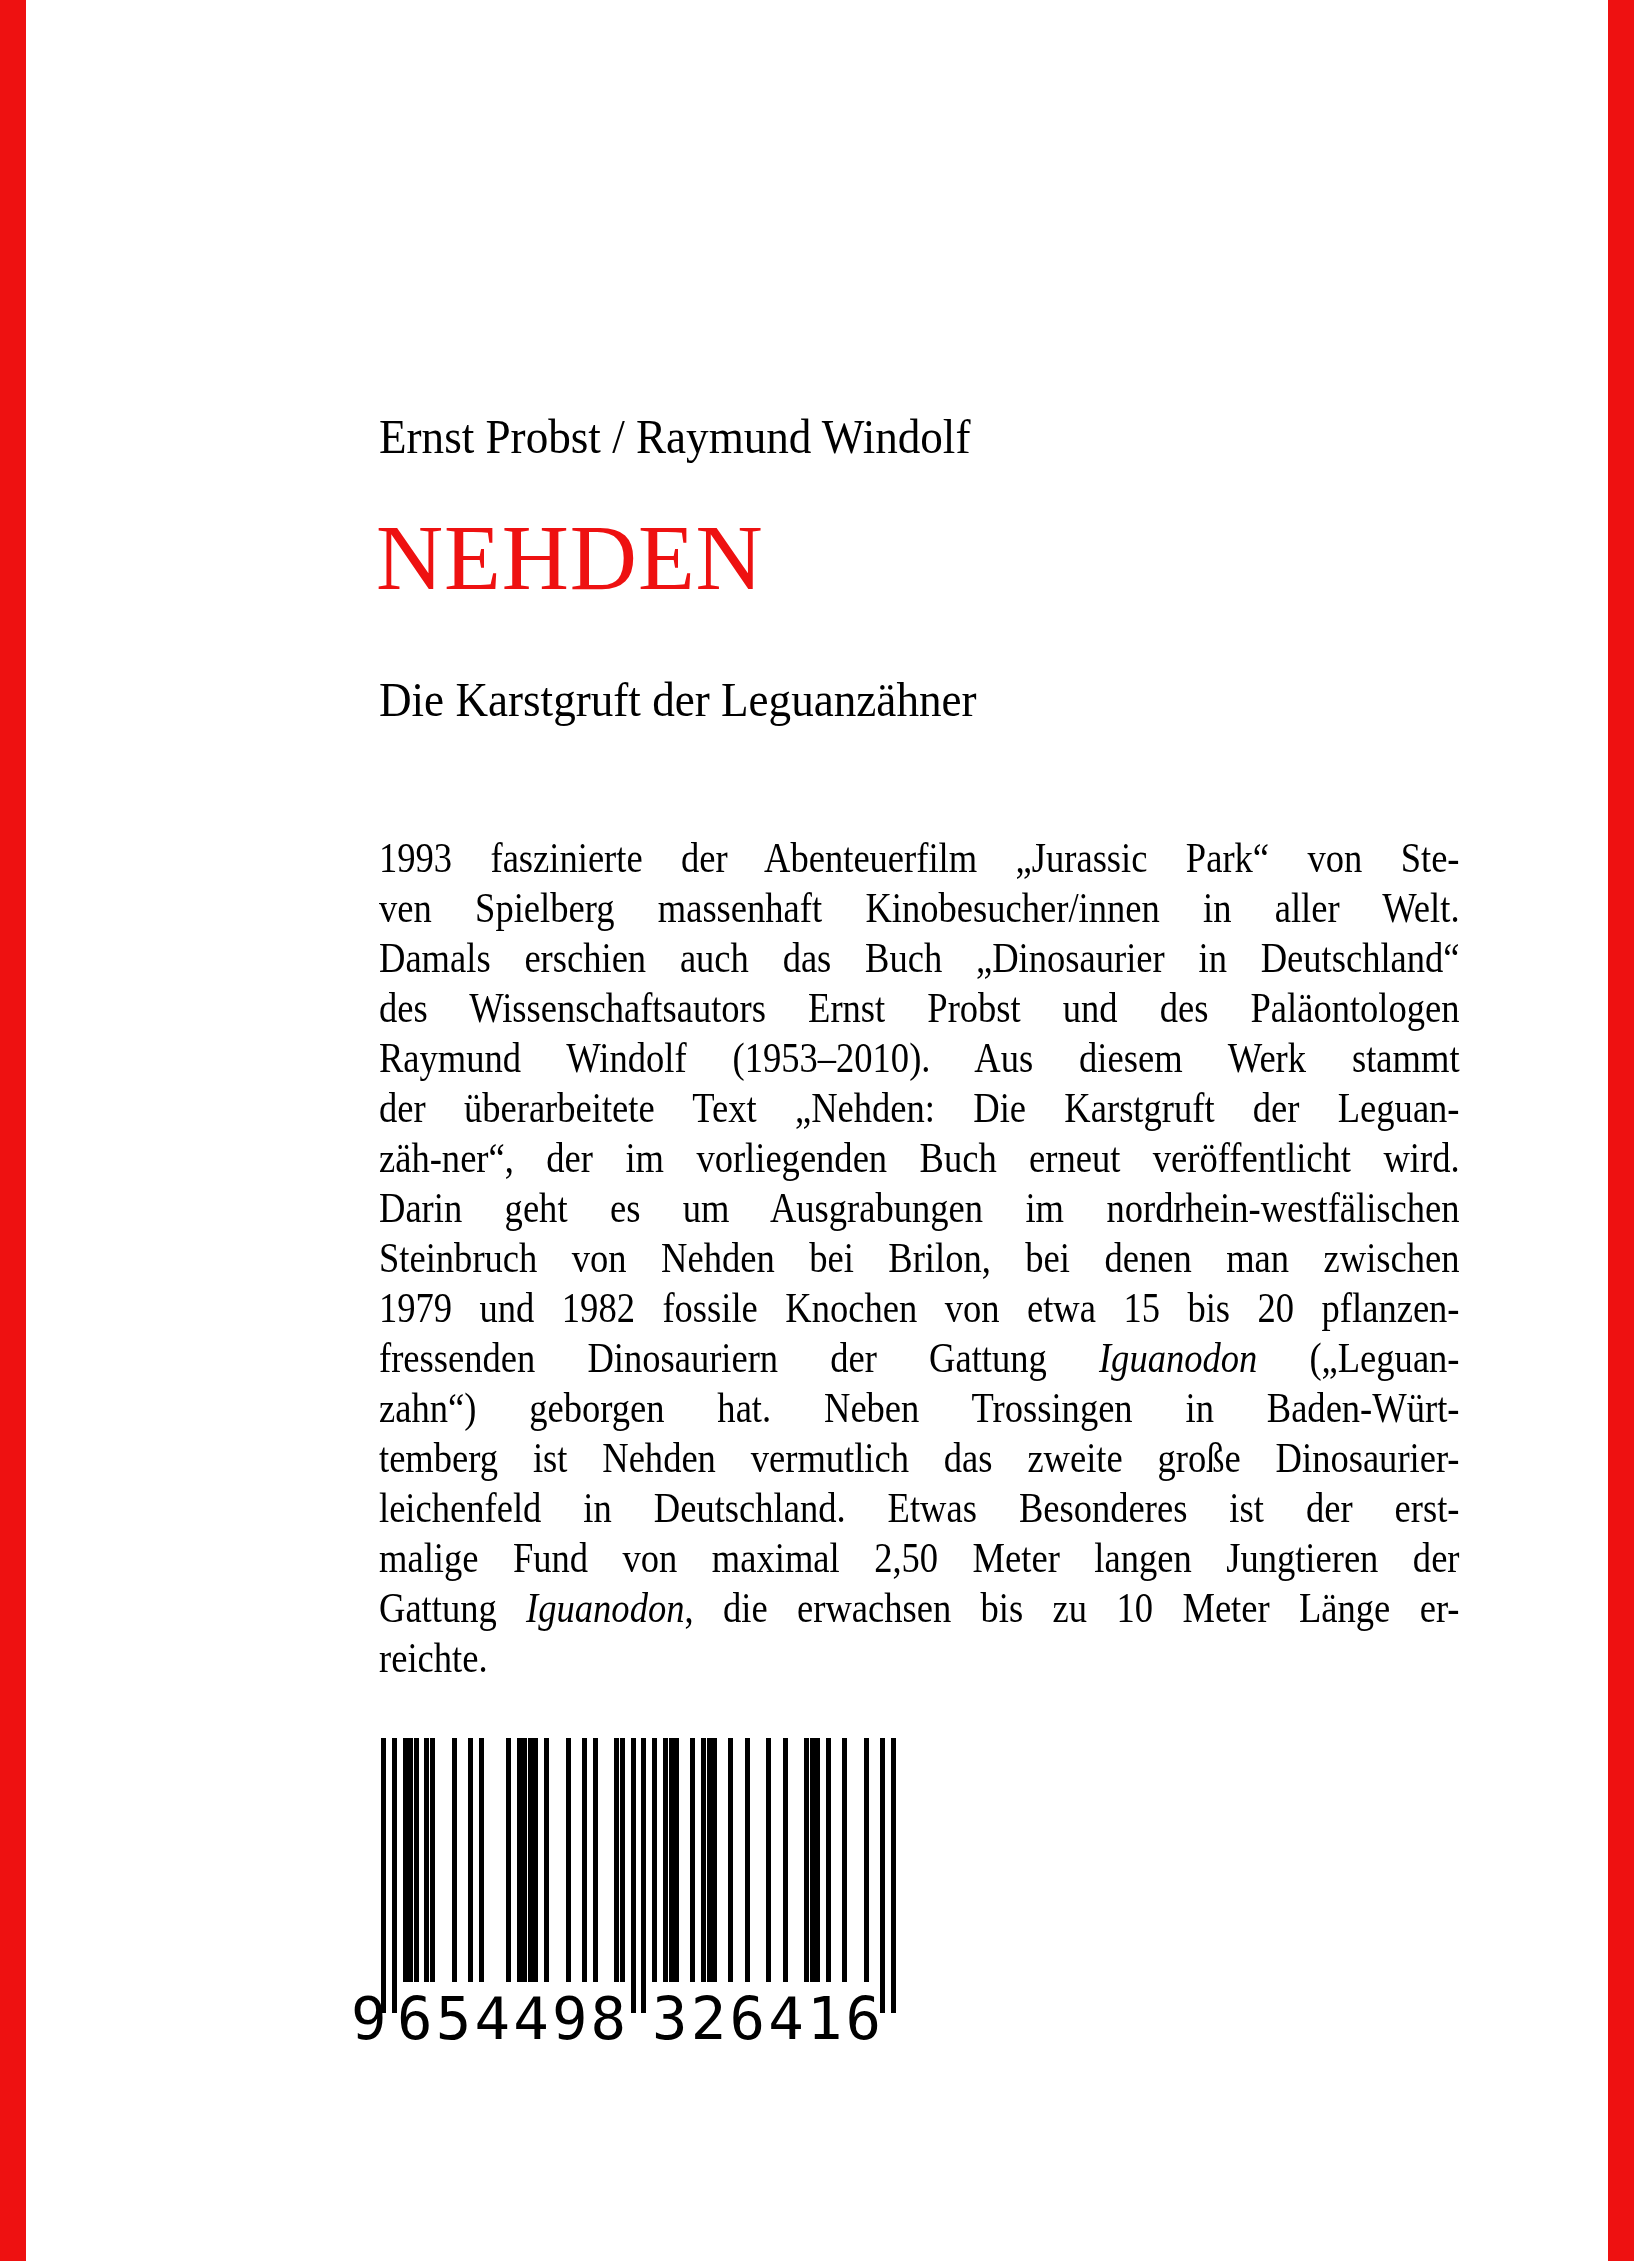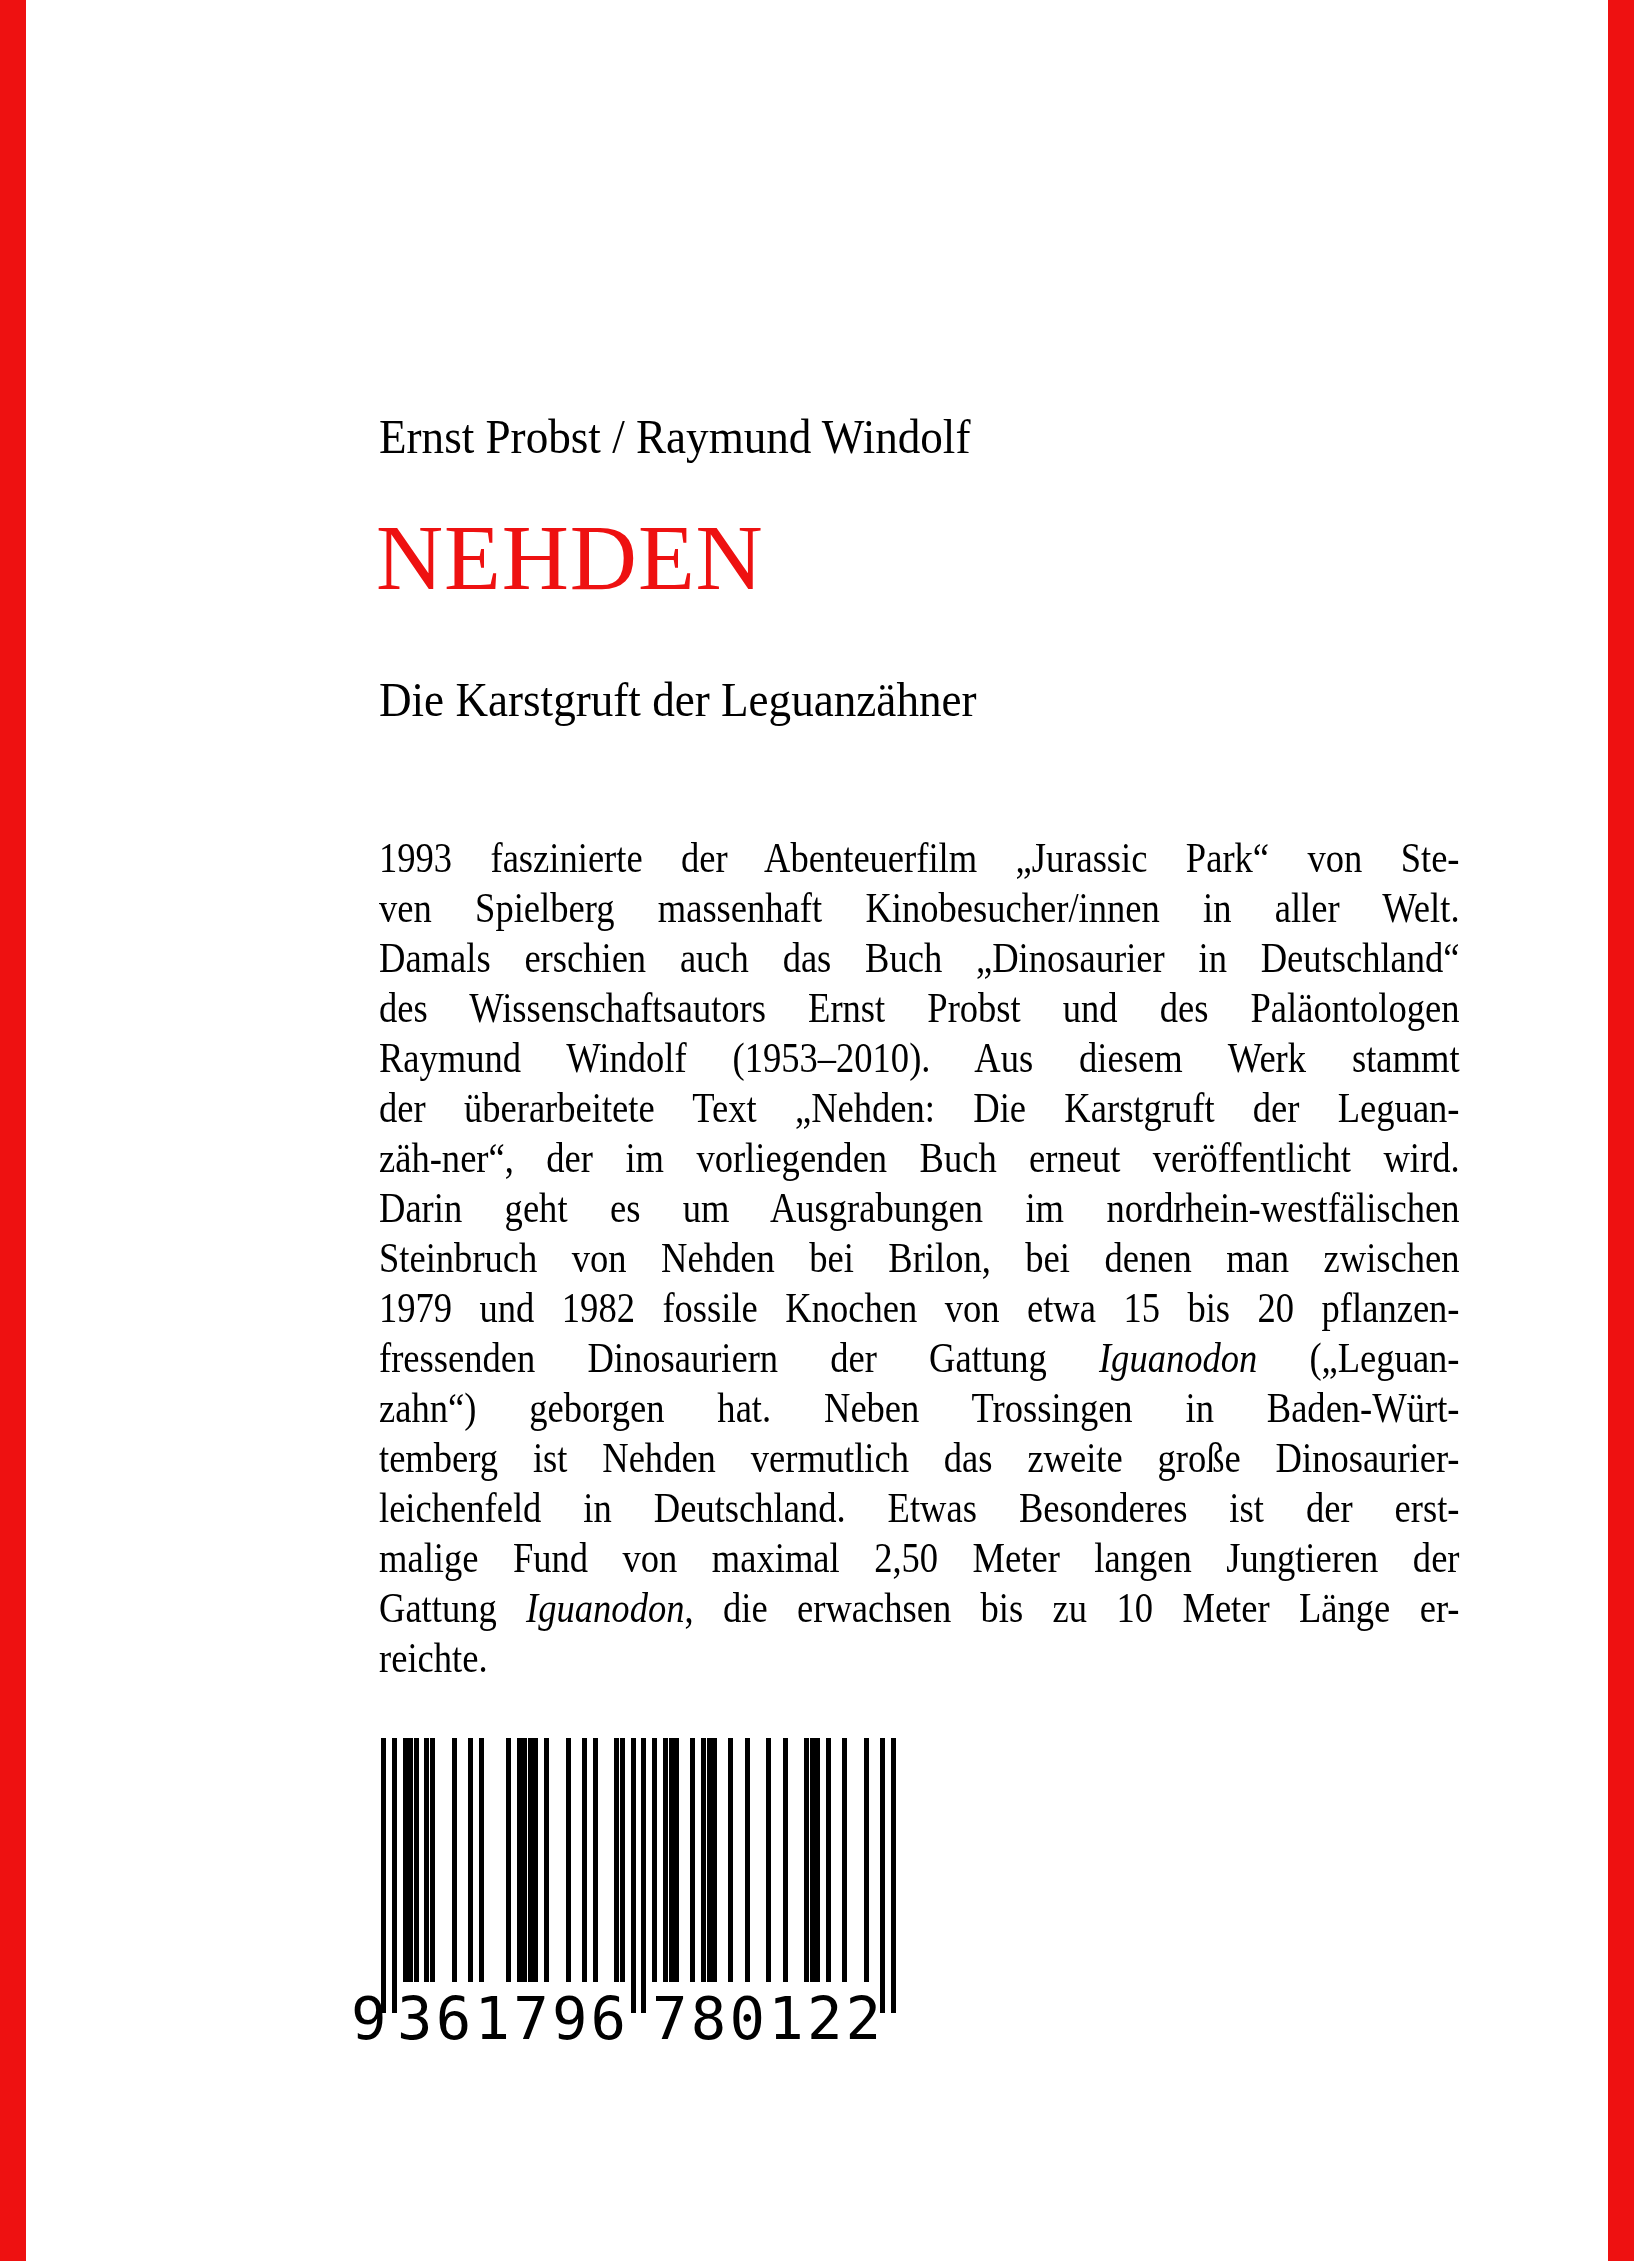--- a/index.html
+++ b/index.html
@@ -139,17 +139,17 @@
       <div class="bar" style="left: 429px;"></div>
       <div class="bar" style="left: 434px;"></div>
       <div class="bar" style="left: 445px;"></div>
       <div class="bar" style="left: 461px;"></div>
       <div class="bar" style="left: 483px;"></div>
       <div class="bar guard" style="left: 499px;"></div>
       <div class="bar guard" style="left: 510px;"></div>
     </div>
   <div class="bc-digits">
     <span class="d-lead">9</span>
-    <span class="d-left">361796</span>
-    <span class="d-right">780122</span>
+    <span class="d-left">654498</span>
+    <span class="d-right">326416</span>
   </div>
 </div>
 
 
 </body></html>

